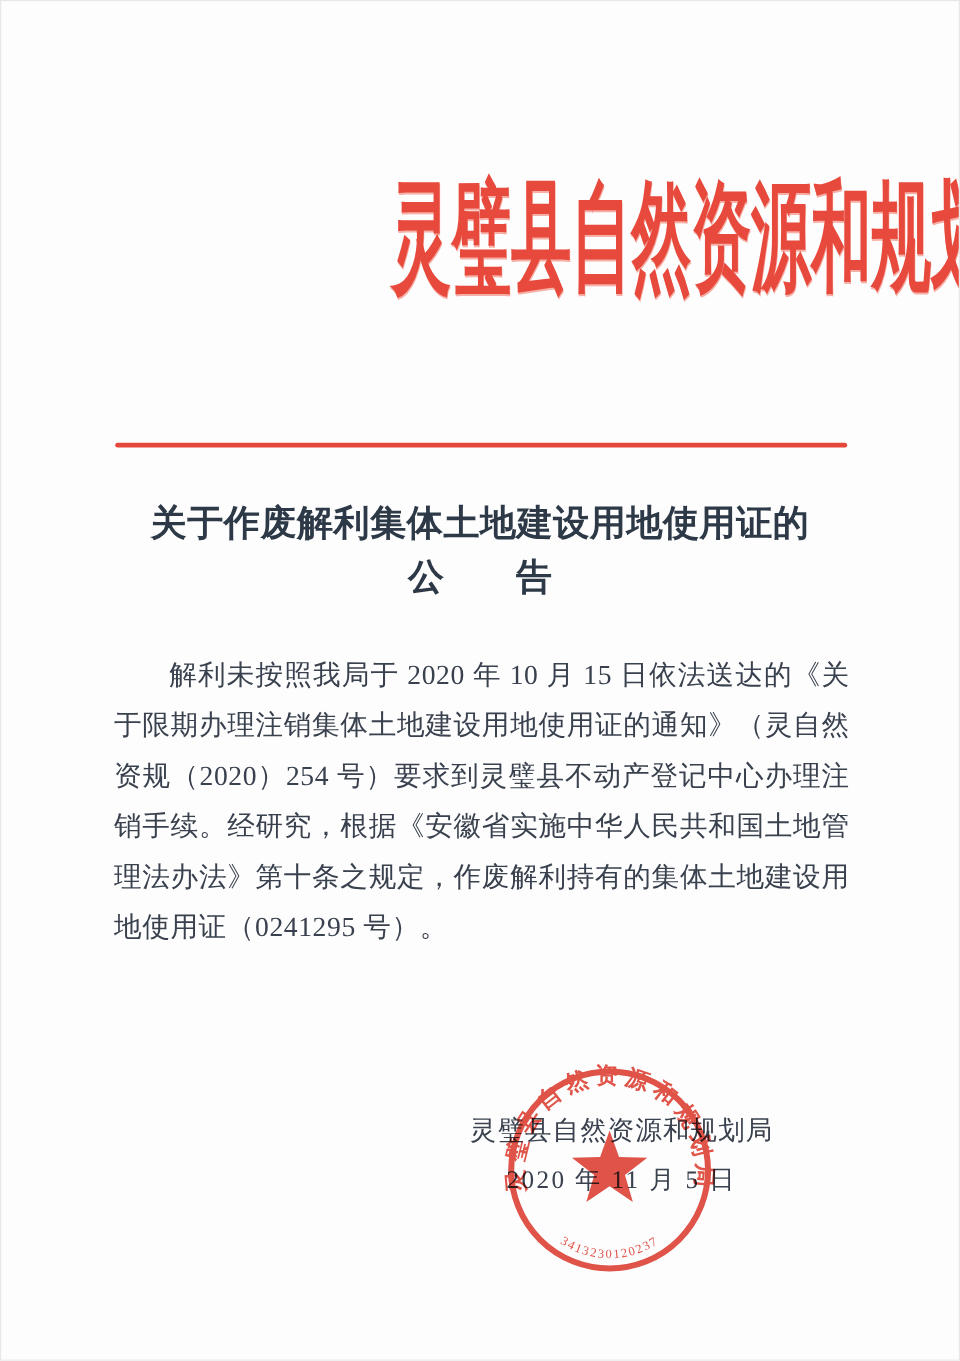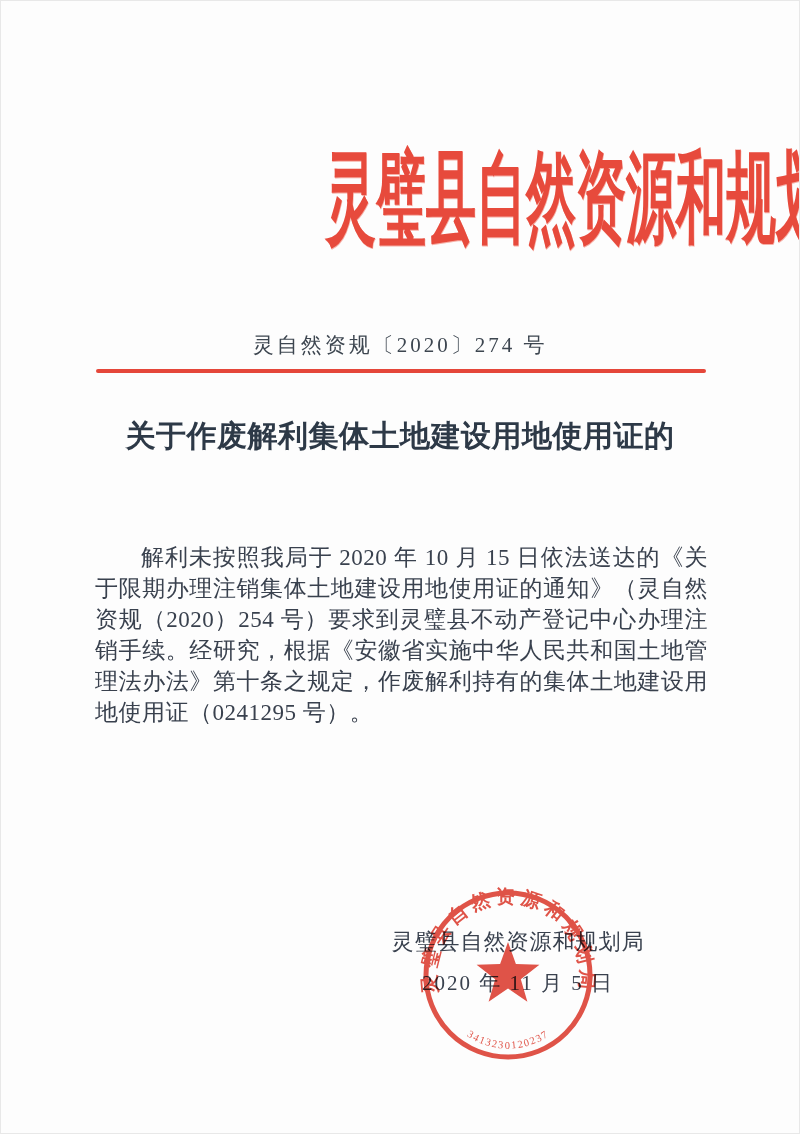--- a/index.html
+++ b/index.html
@@ -54,21 +54,21 @@
   }
   .notice-title-2{
     position:absolute;top:460px;left:0;width:100%;
     text-align:center;
     font-size:30px;font-weight:bold;
     color:#2d3947;
   }
   
   .body-text{
     position:absolute;top:541px;left:94px;width:613px;
-    font-size:23px;line-height:31px;
+    font-size:23px;line-height:42px;
     color:#39414e;
     text-align:justify;
     letter-spacing:0.5px;
   }
   .body-text p{
     margin:0;
     text-indent:2em;
   }
   .body-text p + p{margin-top:2px;}
   
@@ -101,26 +101,26 @@
 </style>
 </head>
 <body>
 
 <div class="page">
 
   <div class="masthead">
     <span class="stretch">灵璧县自然资源和规划局文件</span>
   </div>
 
-  <div class="doc-number">灵自然资规〔2020〕274 号</div>
 
   <div class="red-rule"></div>
 
   <div class="notice-title-1">关于作废解利集体土地建设用地使用证的</div>
 
+  <div class="notice-title-2">公　　告</div>
 
   <div class="body-text">
     <p>解利未按照我局于 2020 年 10 月 15 日依法送达的《关于限期办理注销集体土地建设用地使用证的通知》（灵自然资规（2020）254 号）要求到灵璧县不动产登记中心办理注销手续。经研究，根据《安徽省实施中华人民共和国土地管理法办法》第十条之规定，作废解利持有的集体土地建设用地使用证（0241295 号）。</p>
   </div>
 
   <div class="signature">
     <div class="org">灵璧县自然资源和规划局</div>
     <div class="date">2020 年 11 月 5 日</div>
   </div>
 

